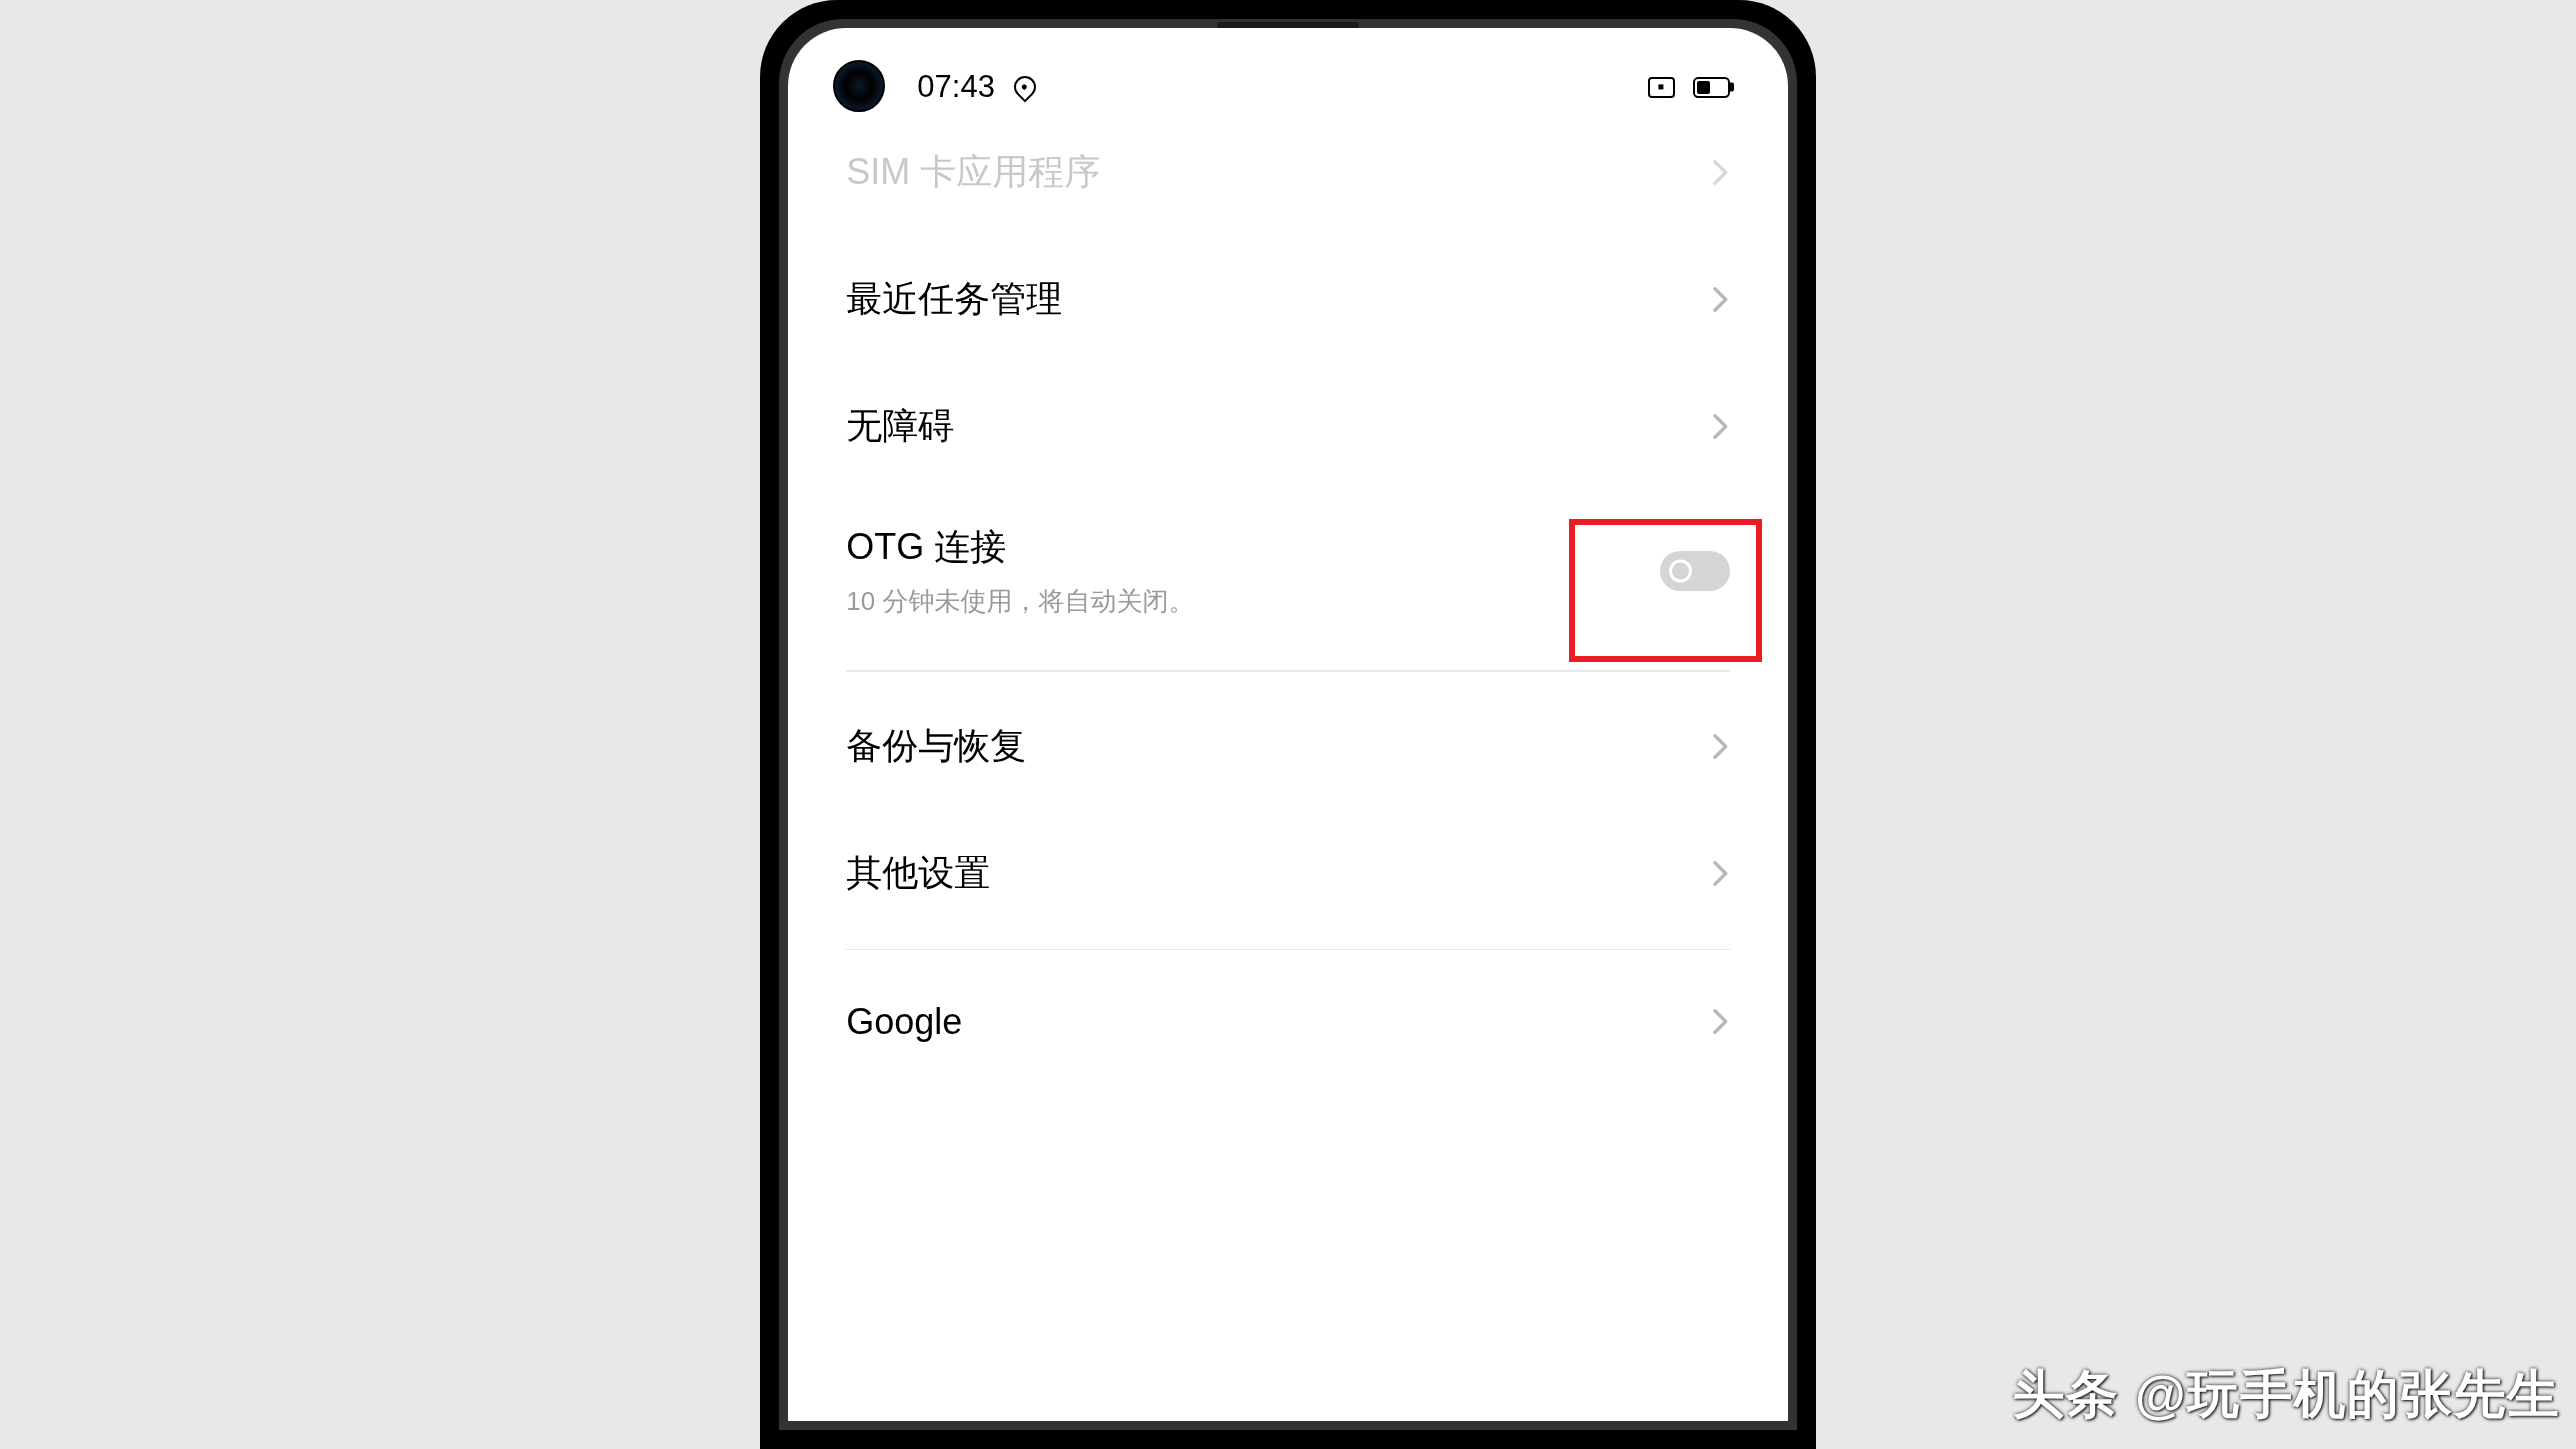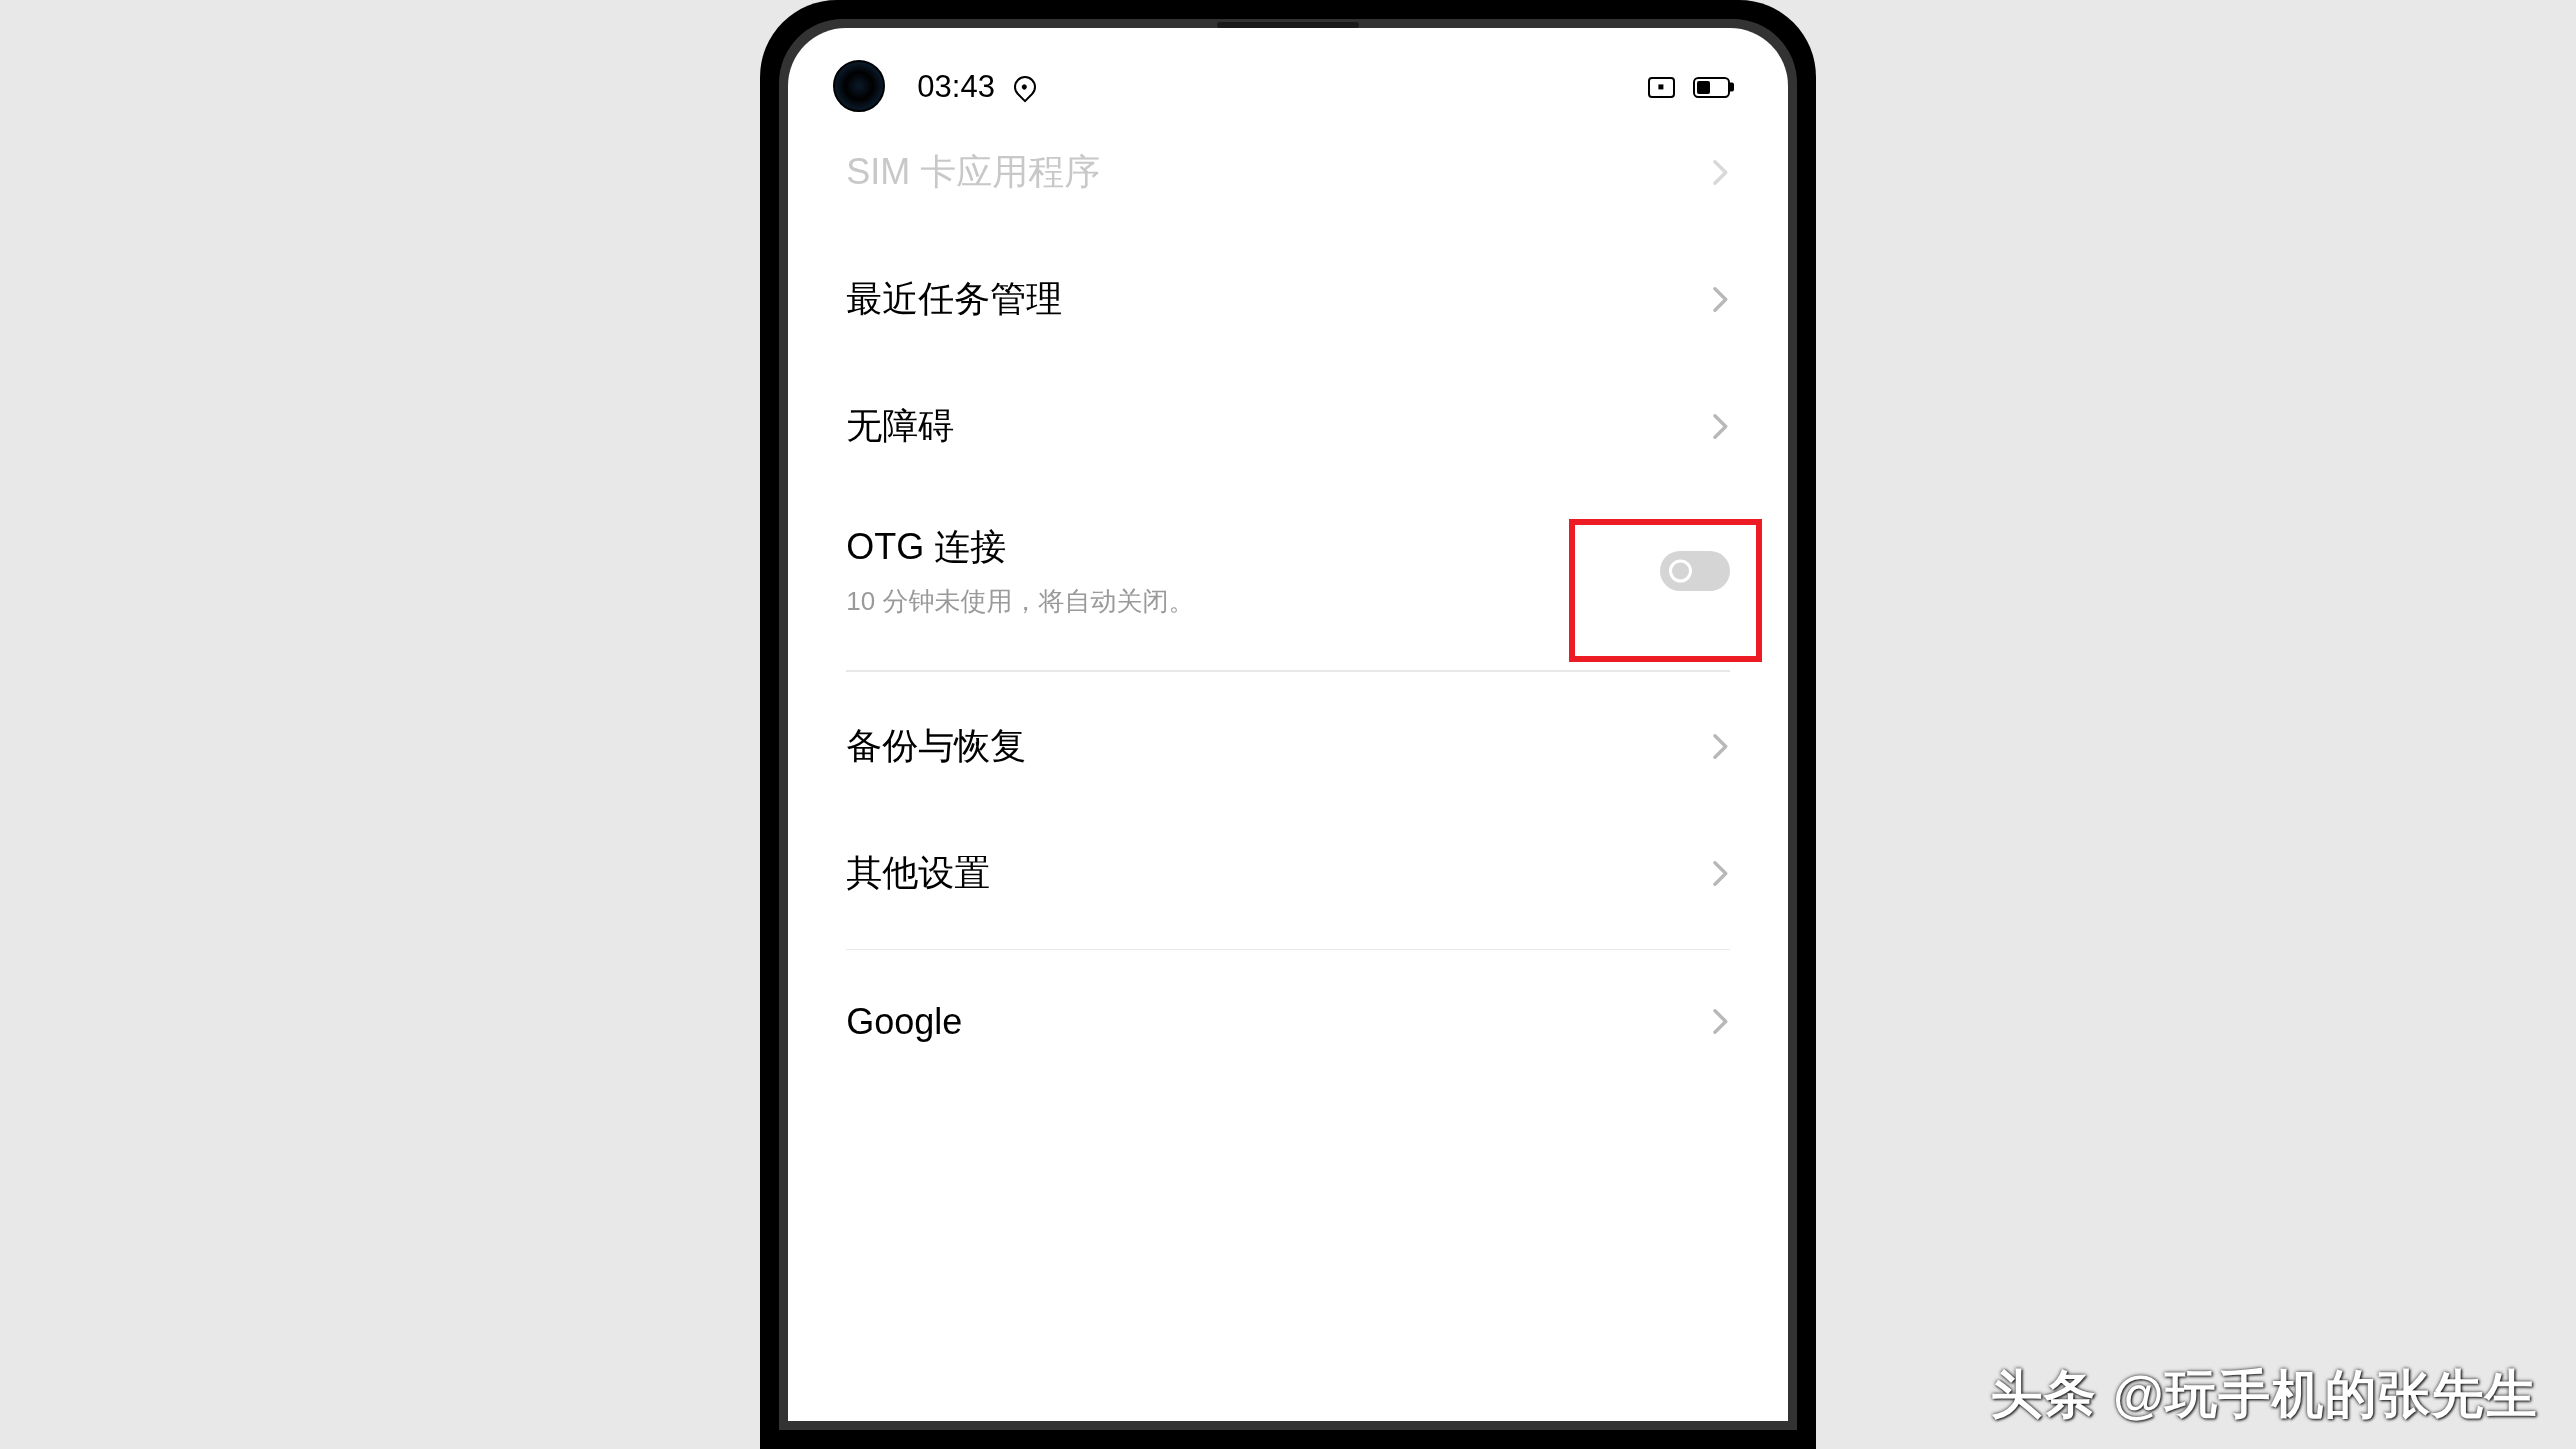--- a/index.html
+++ b/index.html
@@ -212,21 +212,21 @@
       position: absolute;
       top: -32px;
       right: -32px;
       width: 193px;
       height: 143px;
       border: 6.4px solid #ed1c24;
       pointer-events: none;
     }
     .watermark {
       position: absolute;
-      right: 38px;
+      right: 16px;
       bottom: 19.3px;
       font-size: 52px;
       font-weight: 700;
       color: #fff;
       text-shadow: 0 0 3.9px rgba(0,0,0,0.85), 1.3px 1.3px 2.6px rgba(0,0,0,0.8);
       letter-spacing: 1.3px;
       font-family: "Microsoft YaHei", sans-serif;
     }
   </style>
 </head>
@@ -234,21 +234,21 @@
 
 <div class="phone-frame">
 
   <div class="phone-inner">
     <div class="speaker-slit"></div>
     <div class="screen">
       <div class="punch-hole"></div>
 
       <div class="status-bar">
         <div class="status-left">
-          <span>03:43</span>
+          <span>07:43</span>
           <span class="location-icon"></span>
         </div>
         <div class="status-right">
           <span class="screenshot-icon"></span>
           <span class="battery-icon"></span>
         </div>
       </div>
 
 
       <div class="list">

